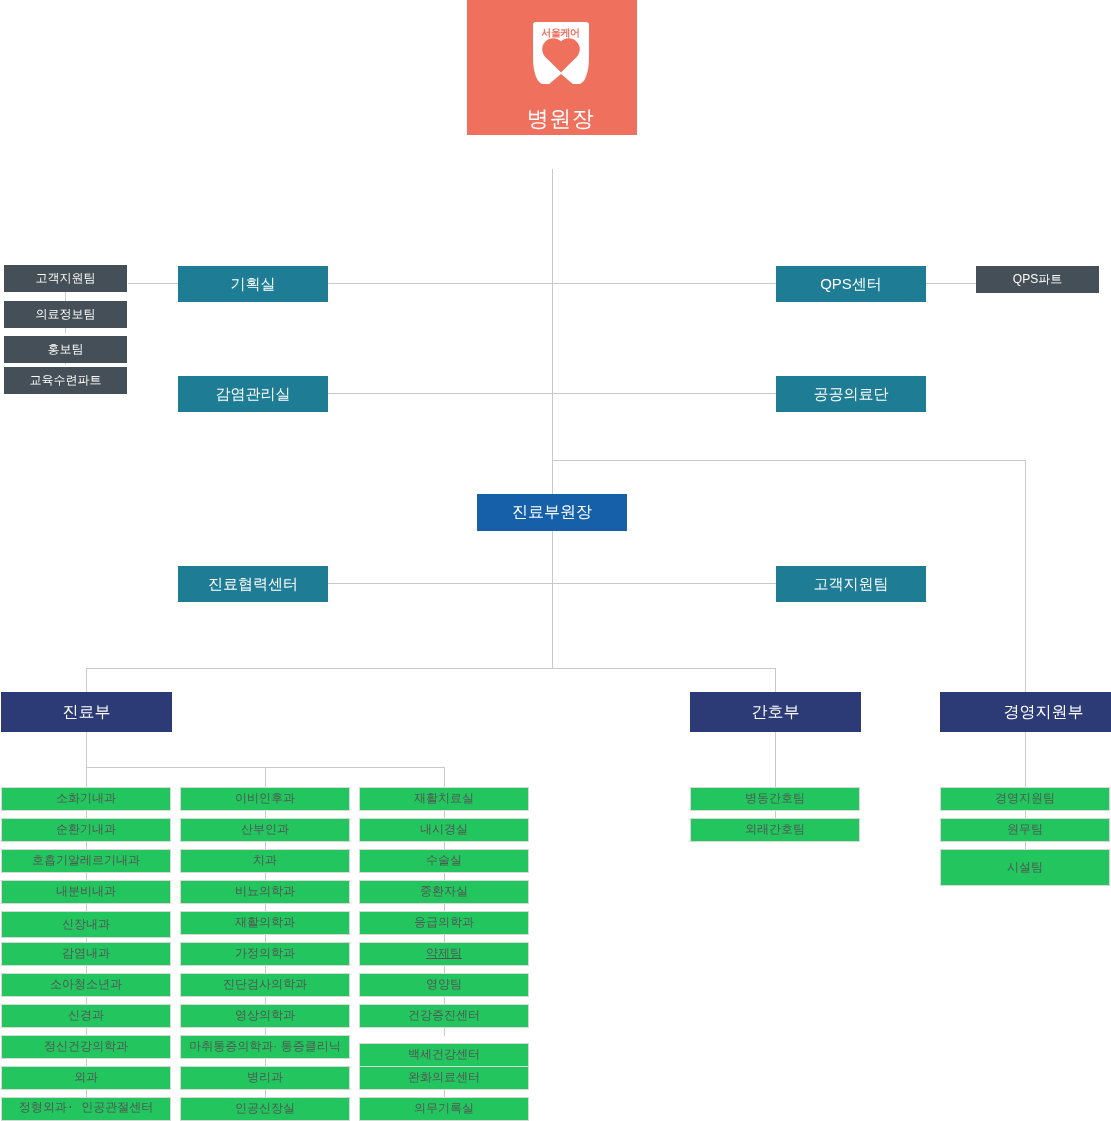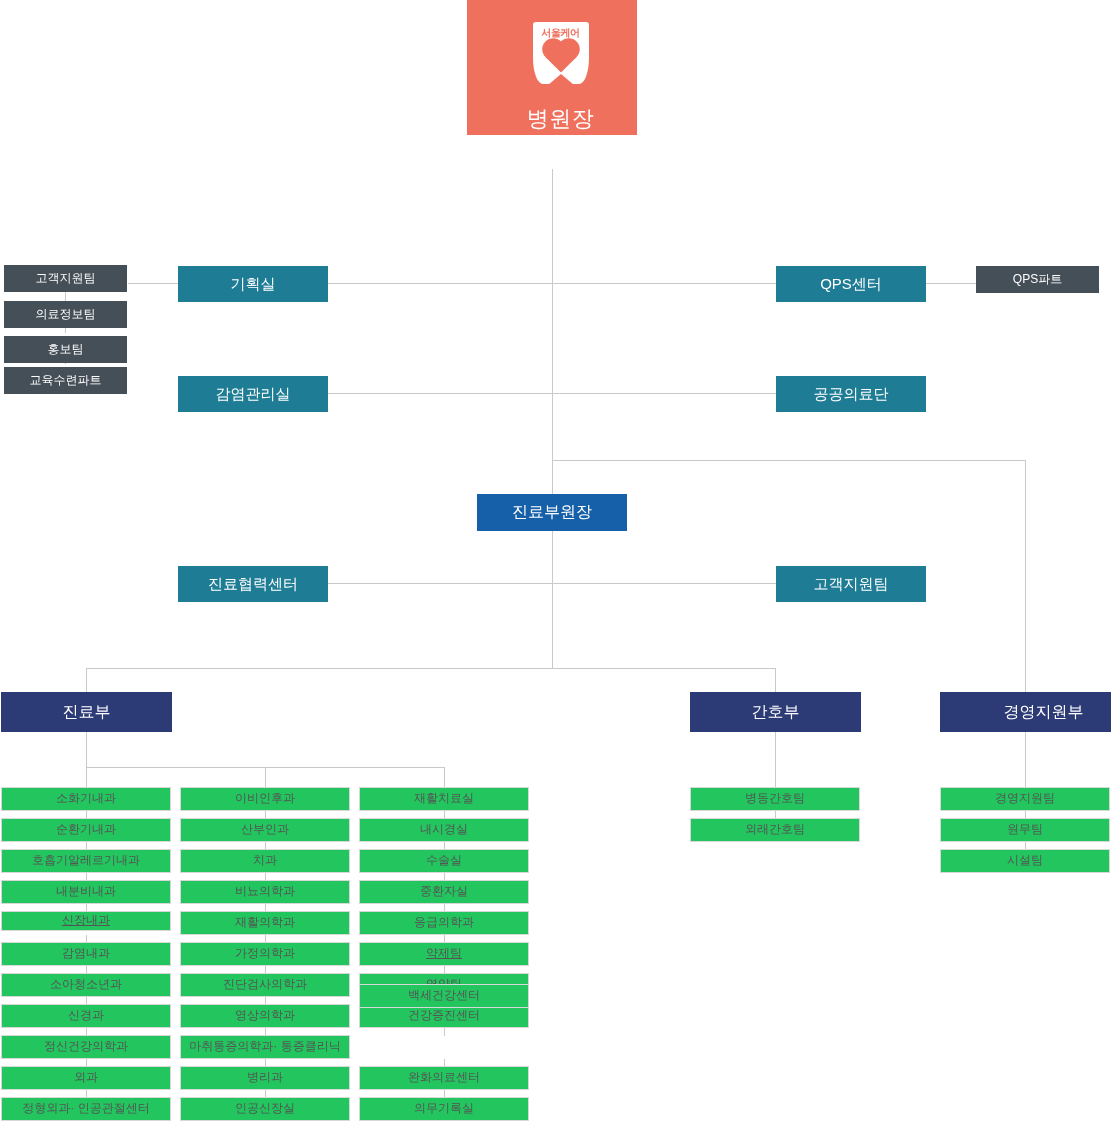--- a/index.html
+++ b/index.html
@@ -242,39 +242,39 @@
     </div>
   <div class="box plain" style="left:1px; top:818px; width:170px; height:24px;">
       <span>순환기내과</span>
     </div>
   <div class="box plain" style="left:1px; top:849px; width:170px; height:24px;">
       <span>호흡기알레르기내과</span>
     </div>
   <div class="box plain" style="left:1px; top:880px; width:170px; height:24px;">
       <span>내분비내과</span>
     </div>
-  <div class="box plain" style="left:1px; top:911px; width:170px; height:20px;text-decoration:underline;">
+  <div class="box plain" style="left:1px; top:911px; width:170px; height:27px;">
       <span>신장내과</span>
     </div>
   <div class="box plain" style="left:1px; top:942px; width:170px; height:24px;">
       <span>감염내과</span>
     </div>
   <div class="box plain" style="left:1px; top:973px; width:170px; height:24px;">
       <span>소아청소년과</span>
     </div>
   <div class="box plain" style="left:1px; top:1004px; width:170px; height:24px;">
       <span>신경과</span>
     </div>
   <div class="box plain" style="left:1px; top:1035px; width:170px; height:24px;">
       <span>정신건강의학과</span>
     </div>
   <div class="box plain" style="left:1px; top:1066px; width:170px; height:24px;">
       <span>외과</span>
     </div>
-  <div class="box plain" style="left:1px; top:1097px; width:170px; height:24px;">
+  <div class="box plain" style="left:1px; top:1097px; width:170px; height:24px;font-family:Liberation Mono, monospace;">
       <span>정형외과· 인공관절센터</span>
     </div>
 
   <div class="box plain" style="left:180px; top:787px; width:170px; height:24px;">
       <span>이비인후과</span>
     </div>
   <div class="box plain" style="left:180px; top:818px; width:170px; height:24px;">
       <span>산부인과</span>
     </div>
   <div class="box plain" style="left:180px; top:849px; width:170px; height:24px;">
@@ -322,21 +322,21 @@
     </div>
   <div class="box plain" style="left:359px; top:942px; width:170px; height:24px;text-decoration:underline;">
       <span>약제팀</span>
     </div>
   <div class="box plain" style="left:359px; top:973px; width:170px; height:24px;">
       <span>영양팀</span>
     </div>
   <div class="box plain" style="left:359px; top:1004px; width:170px; height:24px;">
       <span>건강증진센터</span>
     </div>
-  <div class="box plain" style="left:359px; top:984px; width:170px; height:24px;">
+  <div class="box plain" style="left:359px; top:1043px; width:170px; height:24px;">
       <span>백세건강센터</span>
     </div>
   <div class="box plain" style="left:359px; top:1066px; width:170px; height:24px;">
       <span>완화의료센터</span>
     </div>
   <div class="box plain" style="left:359px; top:1097px; width:170px; height:24px;">
       <span>의무기록실</span>
     </div>
 
   <div class="box navy" style="left:690px; top:692px; width:171px; height:40px;">
@@ -351,17 +351,17 @@
 
   <div class="box navy" style="left:940px; top:692px; width:171px; height:40px;padding-left:36px;">
     <span>경영지원부</span>
   </div>
   <div class="box plain" style="left:940px; top:787px; width:170px; height:24px;">
       <span>경영지원팀</span>
     </div>
   <div class="box plain" style="left:940px; top:818px; width:170px; height:24px;">
       <span>원무팀</span>
     </div>
-  <div class="box plain" style="left:940px; top:849px; width:170px; height:24px;">
+  <div class="box plain" style="left:940px; top:849px; width:170px; height:37px;">
       <span>시설팀</span>
     </div>
 
 </div>
 
 </body></html>

